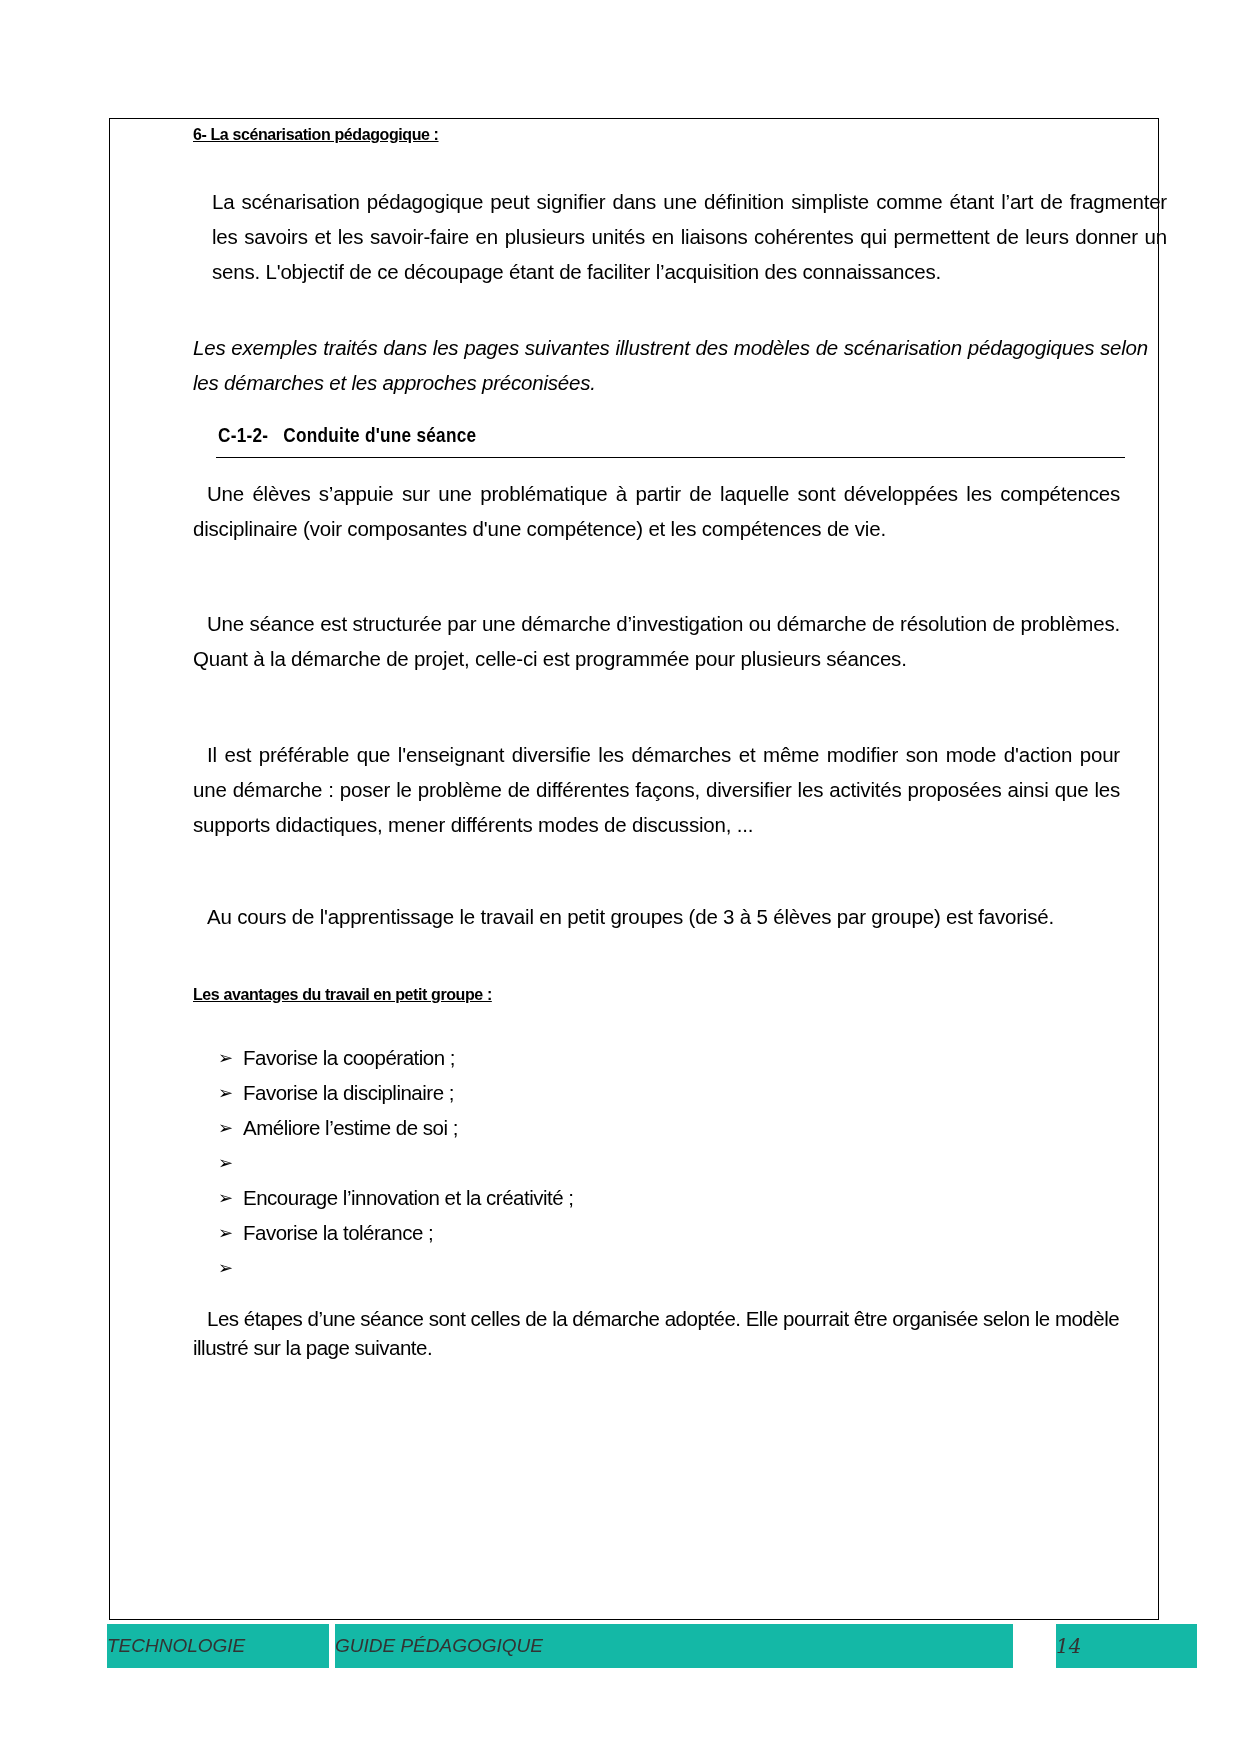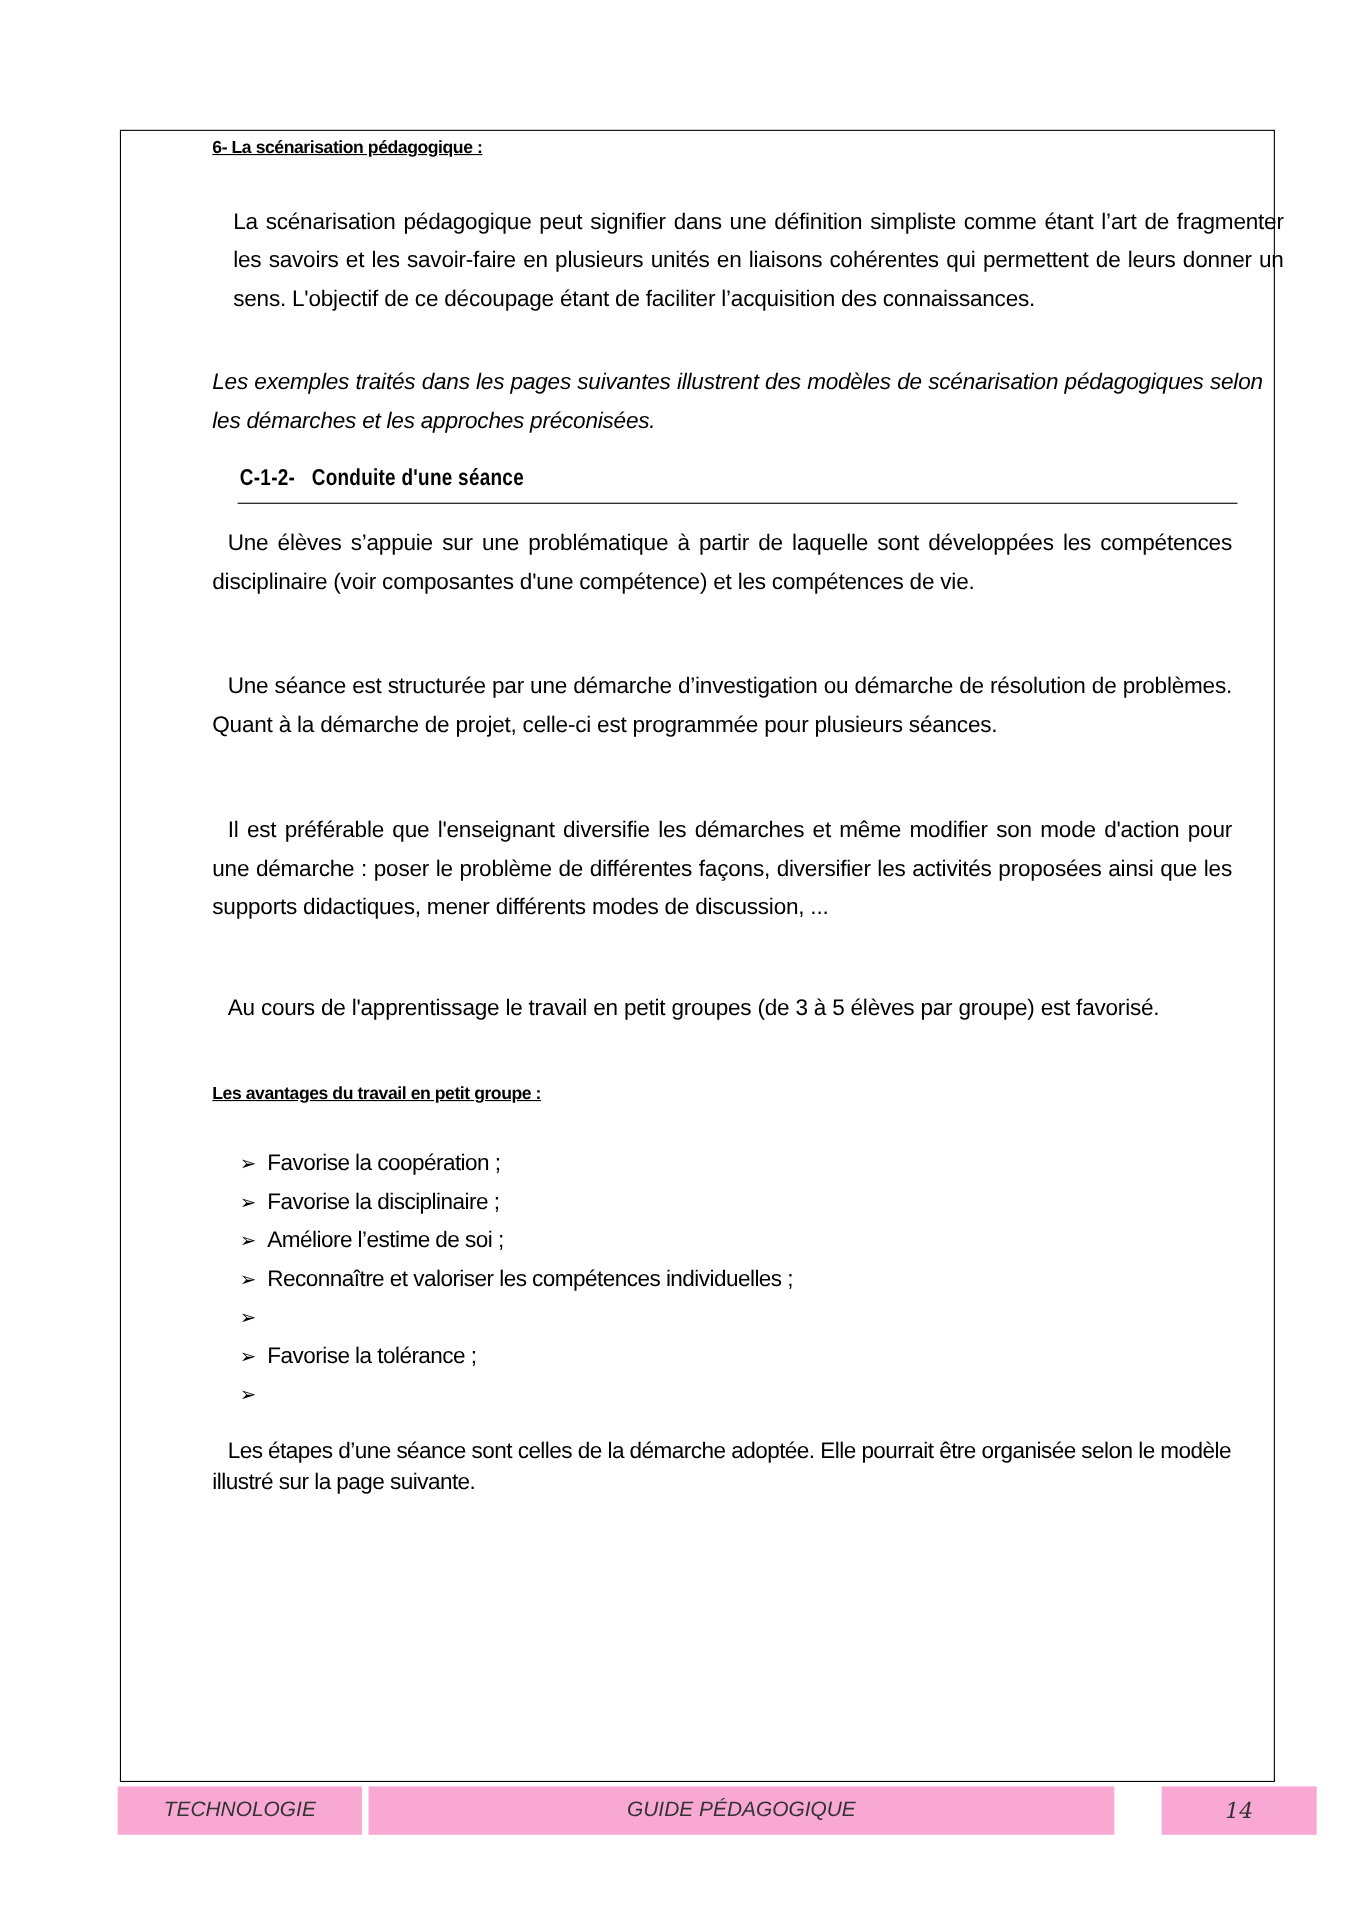--- a/index.html
+++ b/index.html
@@ -21,22 +21,22 @@
     .s2p1 { top: 476px; line-height: 35px; }
     .s2p2 { top: 606px; line-height: 35px; }
     .s2p3 { top: 737px; line-height: 35px; }
     .s2p4 { top: 906px; line-height: 21px; }
     .indent { text-indent: 14px; }
     .list-title { left: 193px; top: 986px; }
     .list { left: 218px; top: 1040px; margin: 0; padding: 0; list-style: none; }
     .list li { height: 35px; line-height: 30px; display: flex; align-items: center; font-size: 20.5px; letter-spacing: -0.5px; }
     .arrow { width: 25px; display: inline-block; font-size: 18px; }
     .last { left: 193px; top: 1304px; width: 927px; line-height: 29px; }
-    .footer { position: absolute; top: 1624px; height: 44px; background: #f9a8d4;
-              display: flex; align-items: center; justify-content: center;
+    .footer { position: absolute; top: 1624px; height: 44px; background: #14b8a6;
+              display: flex; align-items: center; 
               font-style: italic; font-size: 19px; color: #333; }
     .f1 { left: 107px; width: 222px; }
     .f2 { left: 335px; width: 678px; }
     .f3 { left: 1019px; width: 141px; font-family: "DejaVu Serif", serif; font-size: 20px; margin-left: 37px; }
   </style>
 </head>
 <body>
 
 <div class="frame"></div>
 
@@ -63,24 +63,24 @@
   <li>
       <span class="arrow">➢</span>
       <span>Favorise la disciplinaire ;</span>
     </li>
   <li>
       <span class="arrow">➢</span>
       <span>Améliore l’estime de soi ;</span>
     </li>
   <li>
       <span class="arrow">➢</span>
-      <span>Reconnaître et valoriser les compétences individuelles ;</span>
     </li>
   <li>
       <span class="arrow">➢</span>
+      <span>Encourage l’innovation et la créativité ;</span>
     </li>
   <li>
       <span class="arrow">➢</span>
       <span>Favorise la tolérance ;</span>
     </li>
   <li>
       <span class="arrow">➢</span>
     </li>
 </ul>
 

